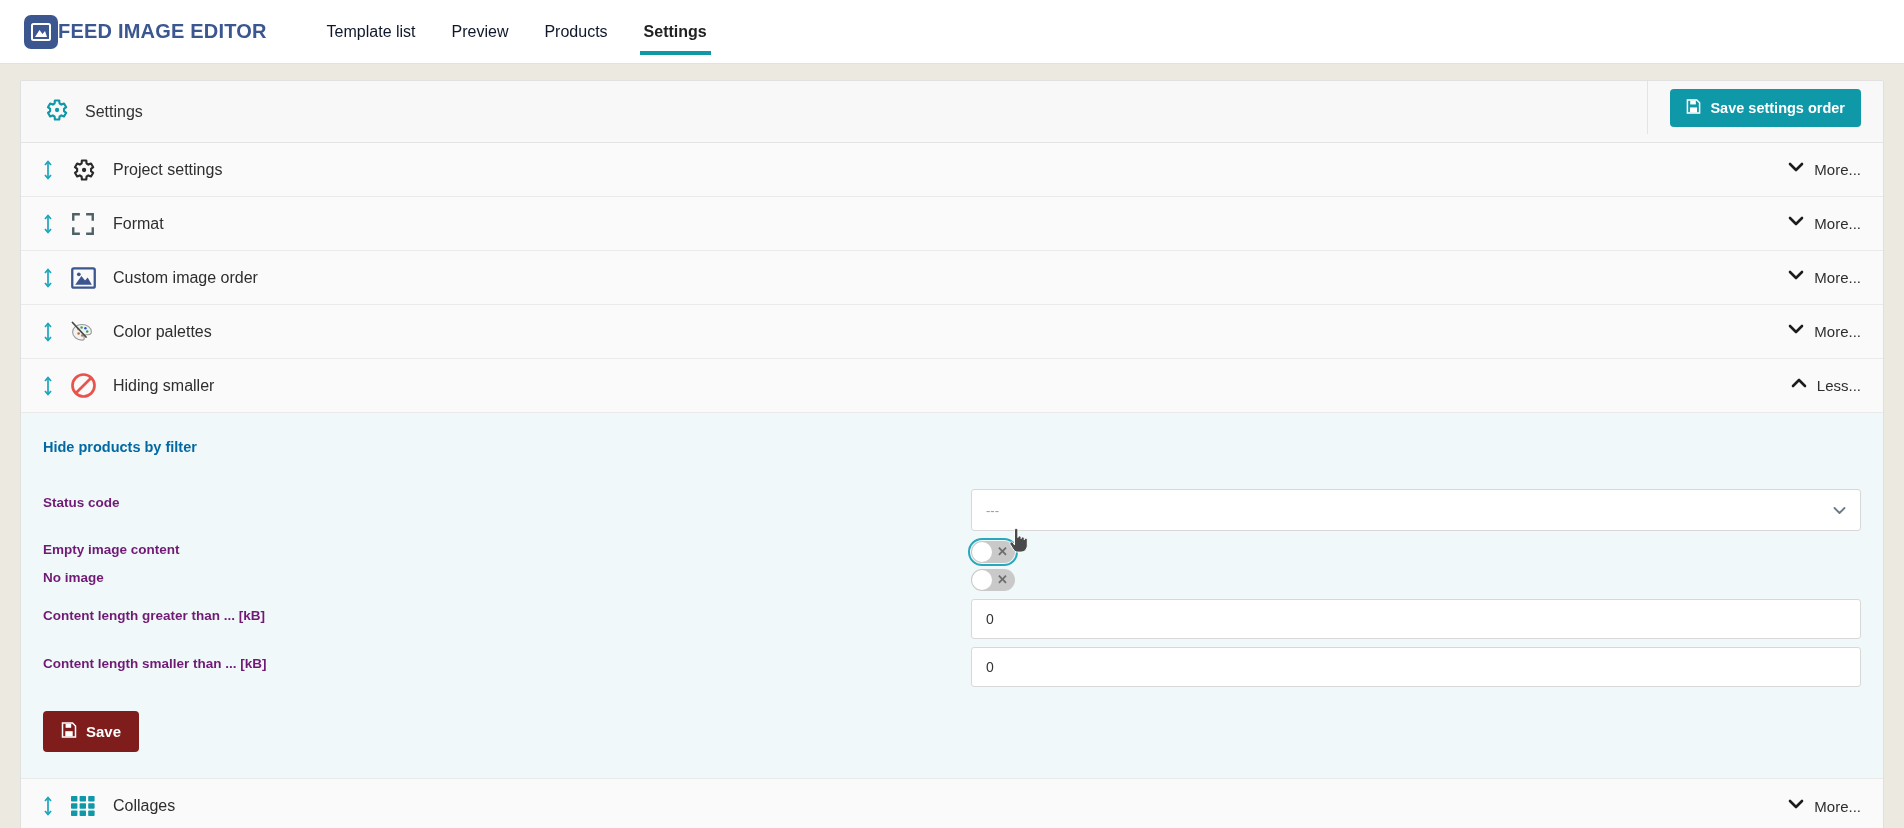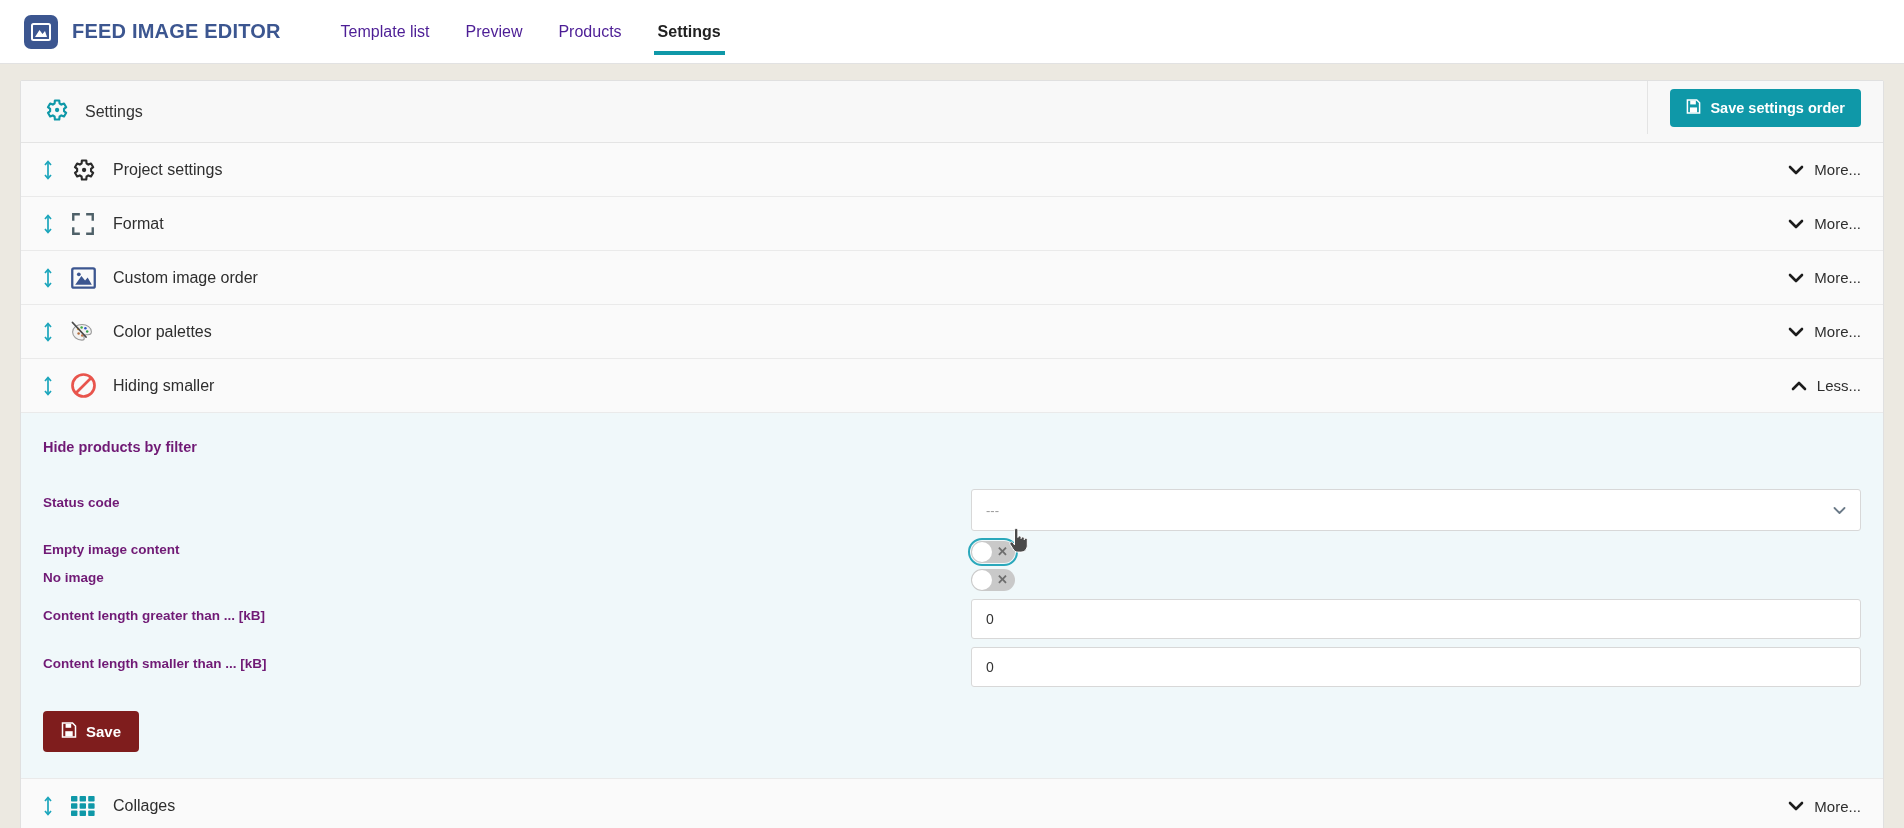--- a/index.html
+++ b/index.html
@@ -14,40 +14,40 @@
   
   .topnav {
     height: 64px;
     background: #ffffff;
     display: flex;
     align-items: center;
     padding: 0 0 0 24px;
     border-bottom: 1px solid #e2e2e2;
     position: relative;
   }
-  .brand { display: flex; align-items: center; gap: 14px; }
+  .brand { display: flex; align-items: center; }
   .logo-box {
     width: 34px; height: 34px;
     background: #3c5690;
     border-radius: 7px;
     display: flex; align-items: center; justify-content: center;
   }
   .brand-name {
     font-size: 20px;
     font-weight: bold;
     color: #3c5690;
     letter-spacing: .2px;
     white-space: nowrap;
   }
   .navtabs { display: flex; align-items: stretch; height: 64px; margin-left: 42px; }
   .navtab {
     display: flex; align-items: center;
     padding: 0 18px;
     font-size: 16px;
-    color: #4c1d95;
+    color: #0f172a;
     cursor: pointer;
     position: relative;
     white-space: nowrap;
   }
   .navtab.active { color: #212121; font-weight: bold; }
   .navtab.active::after {
     content: "";
     position: absolute;
     left: 14px; right: 14px; bottom: 9px;
     height: 4px;
@@ -126,37 +126,37 @@
   .rowicon {
     width: 28px; height: 28px;
     margin-left: 16px;
     display: flex; align-items: center; justify-content: center;
     flex: 0 0 auto;
   }
   .toggler {
     position: absolute;
     right: 22px;
     display: flex;
-    align-items: center;
+    align-items: flex-start;
     gap: 10px;
     font-size: 15px;
     color: #2e2e2e;
     cursor: pointer;
   }
 
   
   .panel {
     background: #f0f8fa;
     border-bottom: 1px solid #eaeaea;
     padding: 26px 22px 26px 22px;
   }
   .panel-title {
     font-size: 14.5px;
     font-weight: bold;
-    color: #701a75;
+    color: #0369a1;
     margin-bottom: 34px;
   }
   .frow {
     display: flex;
     align-items: flex-start;
     margin-bottom: 8px;
   }
   .frow .fl {
     width: 928px;
     flex: 0 0 928px;

